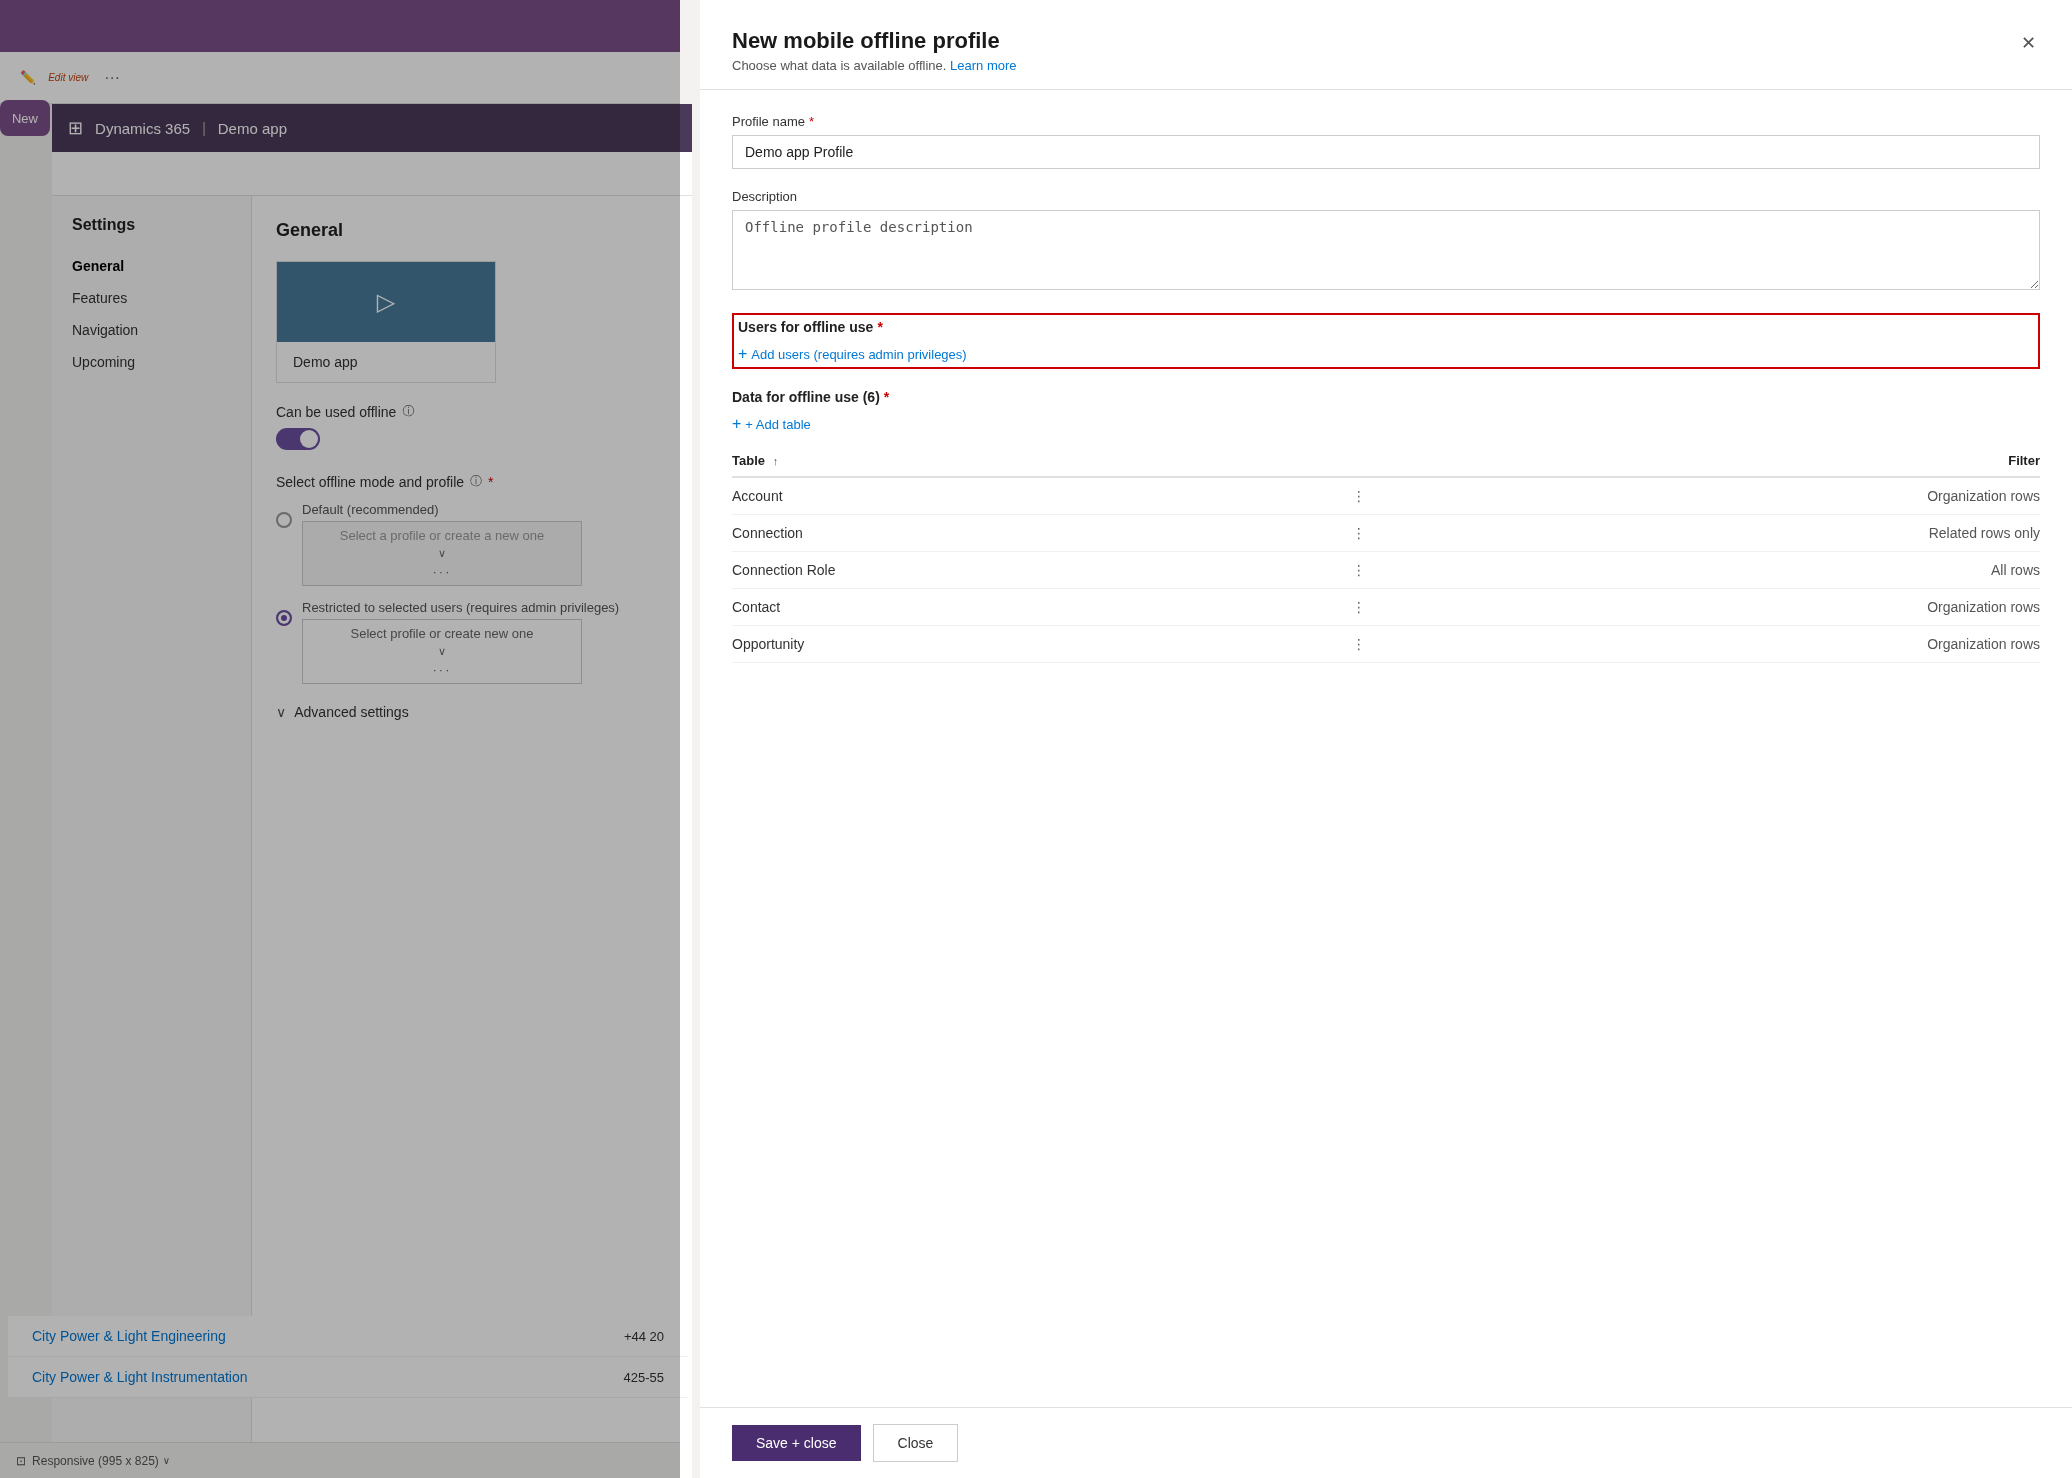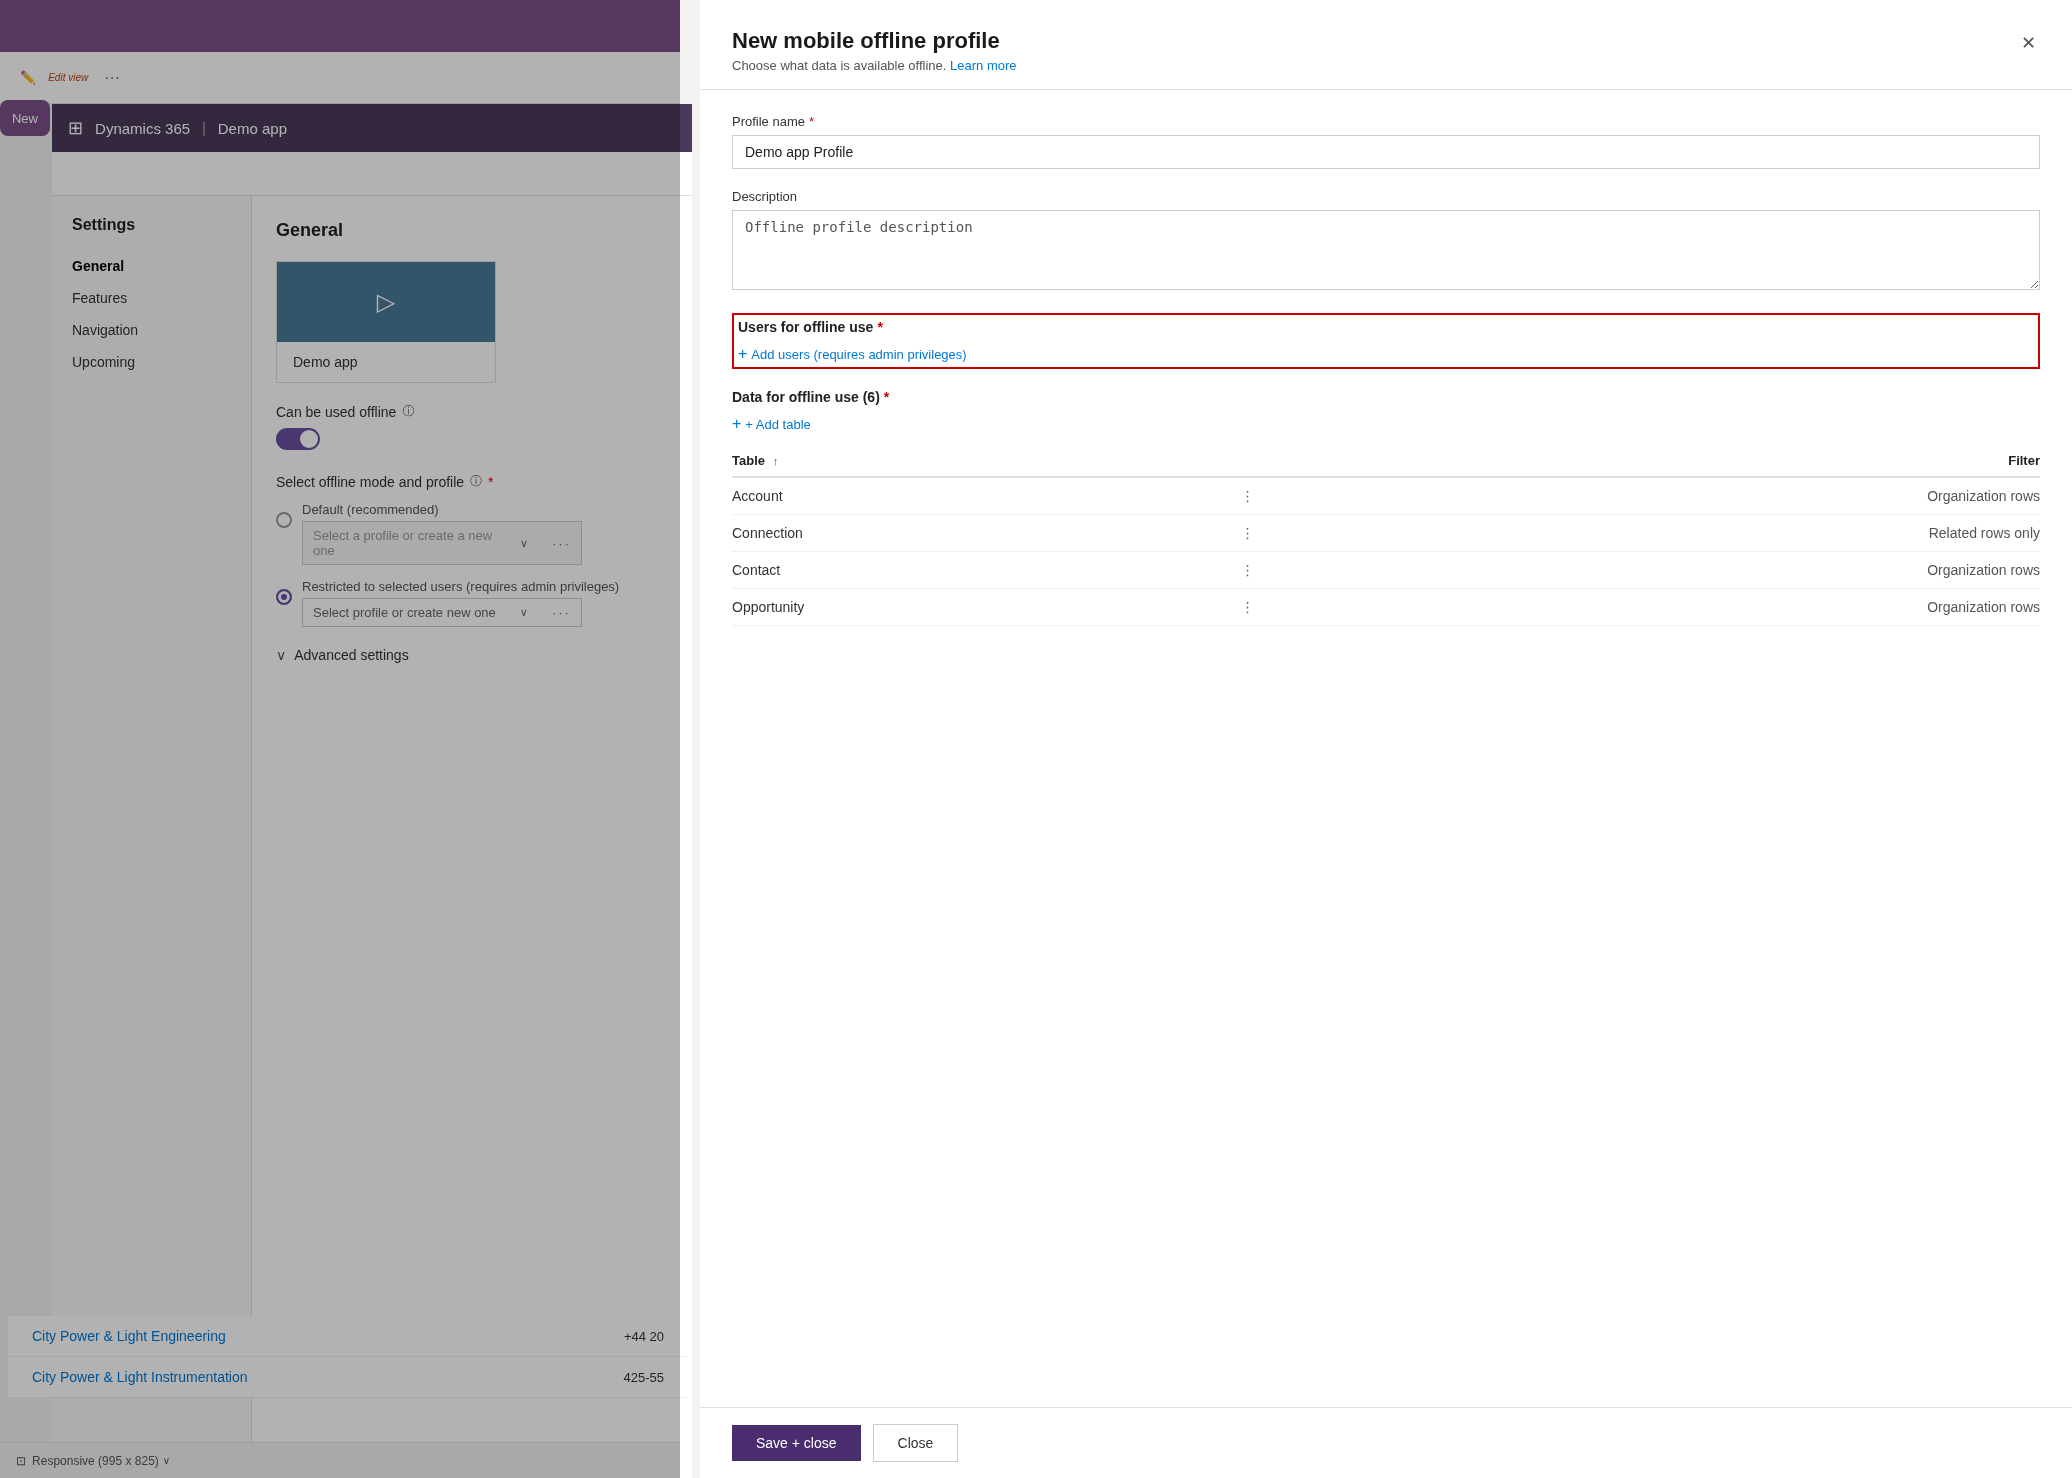--- a/index.html
+++ b/index.html
@@ -106,22 +106,23 @@
     .radio-btn {
       width: 16px; height: 16px; border: 2px solid #999; border-radius: 50%;
       margin-top: 10px; flex-shrink: 0; background: #fff;
     }
     .radio-btn.selected { border-color: #6c4fa0; background: #6c4fa0; box-shadow: inset 0 0 0 3px #fff; }
     .profile-option-inner { display: flex; flex-direction: column; gap: 4px; width: 100%; }
     .option-label { font-size: 13px; color: #555; }
 
     .profile-dropdown {
       display: flex; align-items: center; border: 1px solid #ccc; background: #fff;
-      padding: 6px 10px; font-size: 13px; color: #666; gap: 24px; cursor: pointer;
+      padding: 6px 10px; font-size: 13px; color: #666; gap: 4px; cursor: pointer;
       width: 280px;
+      flex-direction: column;
     }
     .profile-dropdown.disabled { background: #f5f5f5; color: #999; }
 
     
     .advanced-section { margin-top: 20px; }
     .advanced-label { font-size: 14px; color: #333; display: flex; align-items: center; gap: 8px; cursor: pointer; }
     .chevron-icon { color: #555; }
 
     
     .bg-list {
@@ -411,20 +412,25 @@
     <td>Account</td>
     <td class="dots-col">⋮</td>
     <td class="filter-col">Organization rows</td>
   </tr>
             <tr>
     <td>Connection</td>
     <td class="dots-col">⋮</td>
     <td class="filter-col">Related rows only</td>
   </tr>
             <tr>
+    <td>Connection Role</td>
+    <td class="dots-col">⋮</td>
+    <td class="filter-col">All rows</td>
+  </tr>
+            <tr>
     <td>Contact</td>
     <td class="dots-col">⋮</td>
     <td class="filter-col">Organization rows</td>
   </tr>
             <tr>
     <td>Opportunity</td>
     <td class="dots-col">⋮</td>
     <td class="filter-col">Organization rows</td>
   </tr>
           </tbody>

